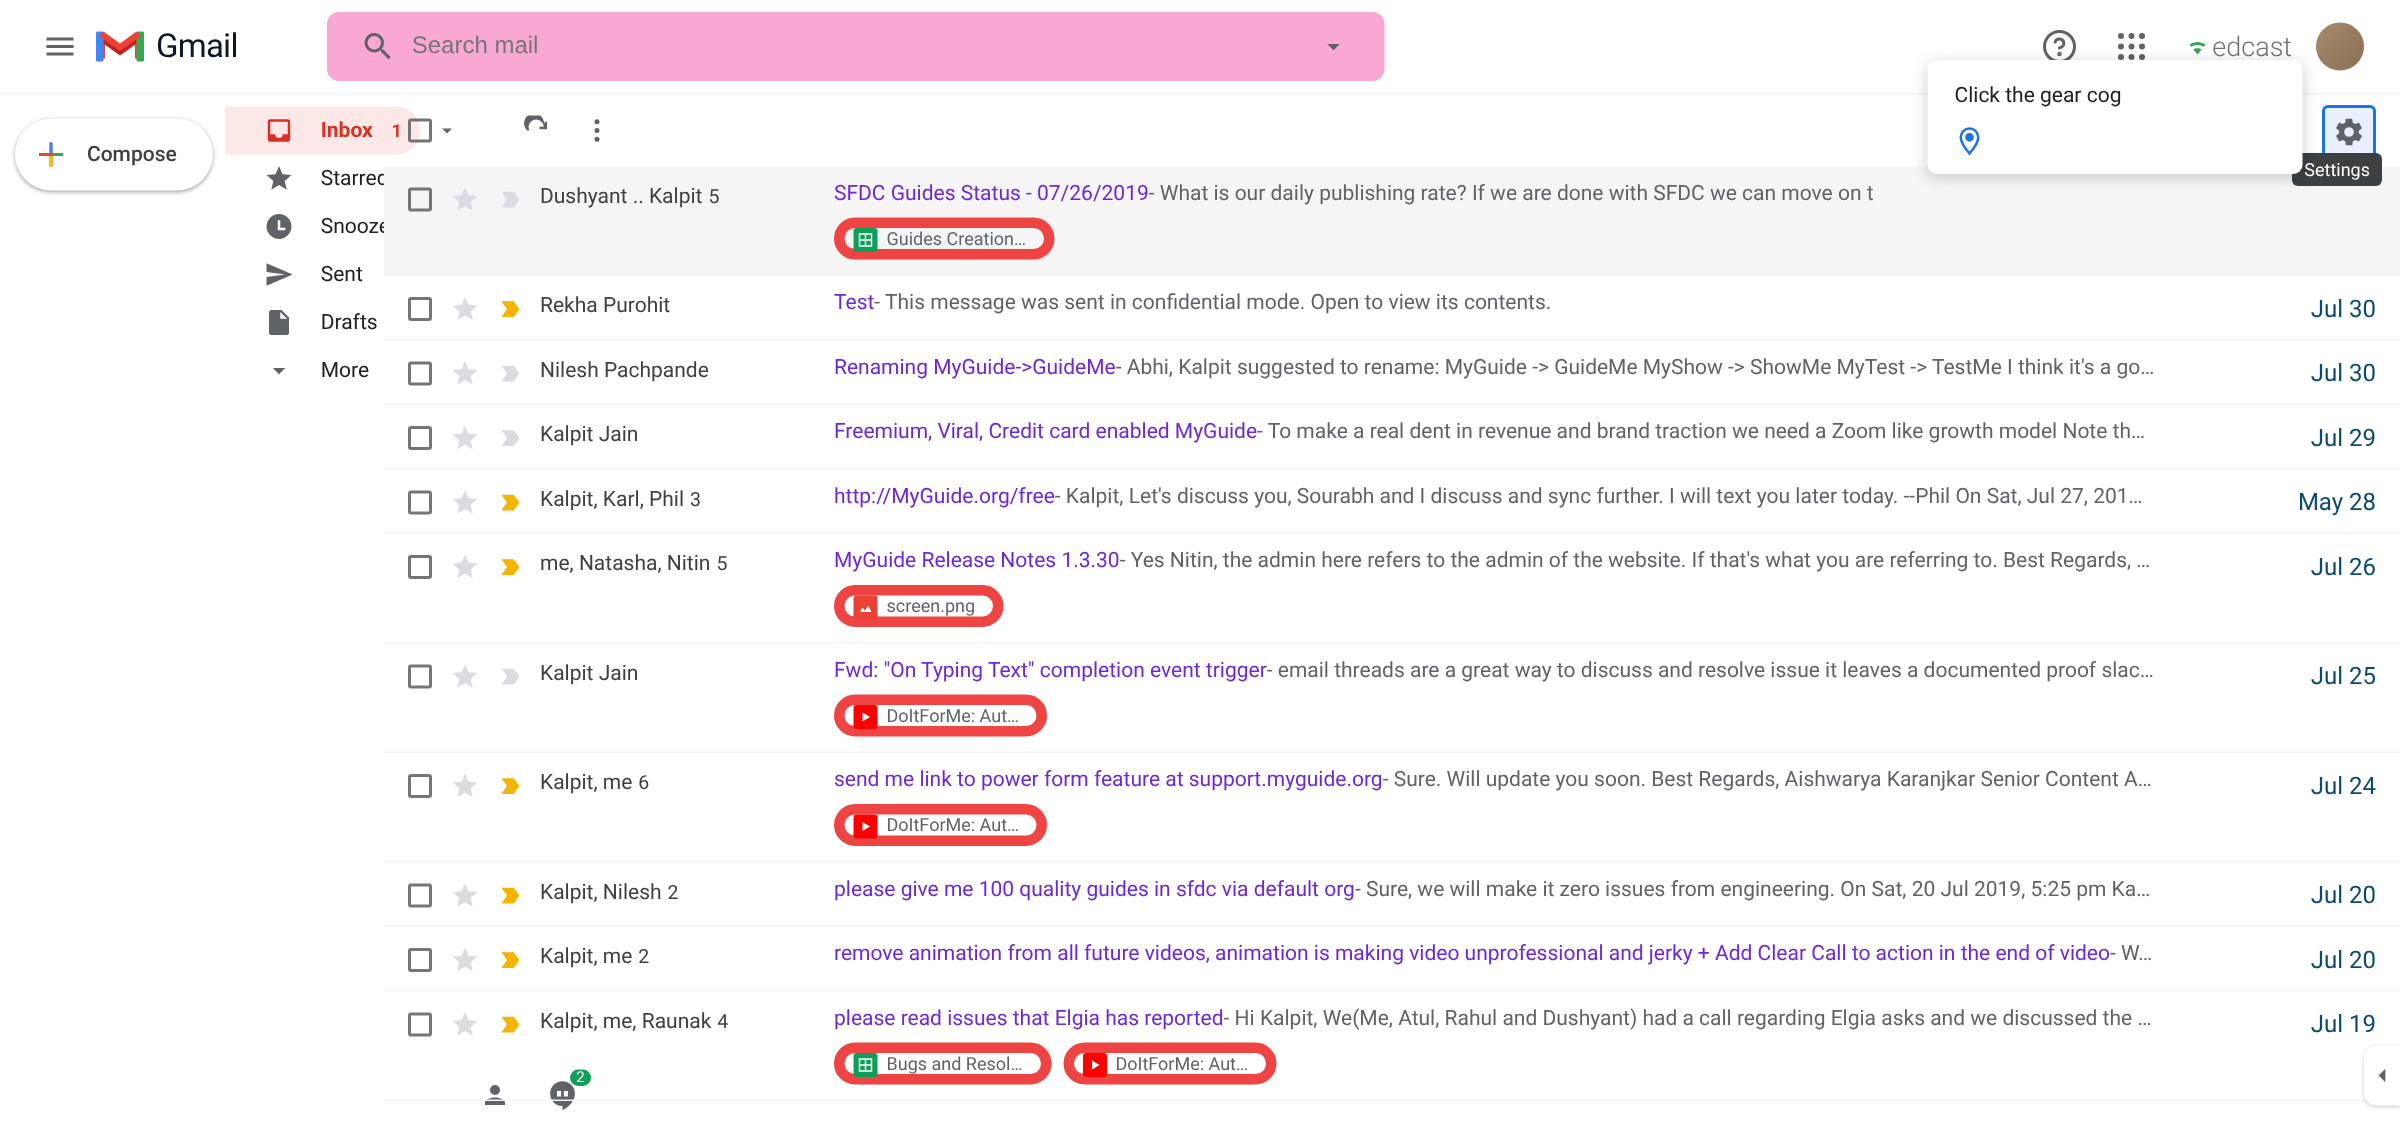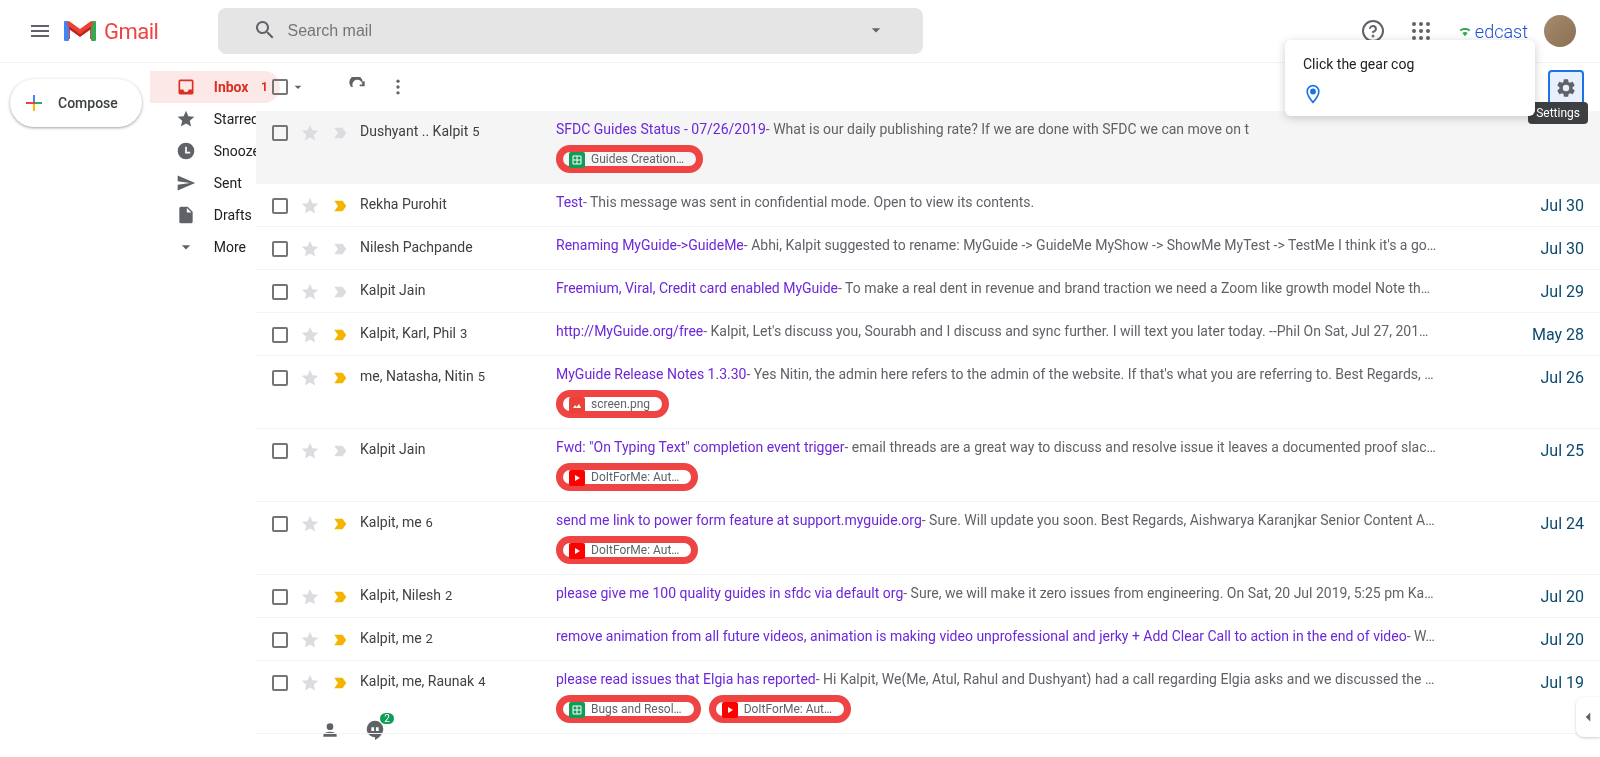--- a/index.html
+++ b/index.html
@@ -1,28 +1,28 @@
 <!DOCTYPE html>
 <html><head>
 <meta charset="utf-8">
 <style>
 * { box-sizing: border-box; margin: 0; padding: 0; }
 body { font-family: 'Google Sans', Roboto, Arial, sans-serif; font-size: 14px; color: #202124; background: #fff; overflow: hidden; width: 1600px; height: 757px; position: relative; }
 .header { height: 63px; display: flex; align-items: center; padding: 0 8px 0 16px; border-bottom: 1px solid #f1f3f4; }
 .menu-btn { width: 48px; height: 48px; display: flex; align-items: center; justify-content: center; border-radius: 50%; cursor: pointer; color: #5f6368; }
 .logo-wrap { display: flex; align-items: center; gap: 8px; margin-right: 60px; }
-.gmail-text { font-size: 22px; color: #ef4444; letter-spacing: -0.5px; }
-.search-bar { flex: 0 0 705px; height: 46px; background: #e5e5e5; border-radius: 8px; display: flex; padding: 0 25px; }
+.gmail-text { font-size: 22px; color: #0f172a; letter-spacing: -0.5px; }
+.search-bar { flex: 0 0 705px; height: 46px; background: #f9a8d4; border-radius: 8px; display: flex; align-items: center; padding: 0 12px; }
 .search-btn { width: 44px; height: 44px; display: flex; align-items: center; justify-content: center; color: #5f6368; border-radius: 50%; }
 .search-input { flex: 1; border: none; background: transparent; font-size: 16px; color: #5f6368; outline: none; }
 .search-dd { width: 44px; height: 44px; display: flex; align-items: center; justify-content: center; color: #5f6368; }
 .header-spacer { flex: 1; }
 .header-icons { display: flex; align-items: center; gap: 8px; margin-right: 16px; }
 .icon-btn { width: 40px; height: 40px; display: flex; align-items: center; justify-content: center; border-radius: 50%; color: #5f6368; cursor: pointer; }
-.brand-badge { padding: 4px 8px; font-size: 18px; color: #1d4ed8; display: flex; align-items: center; }
+.brand-badge { padding: 4px 8px; font-size: 18px; color: #737373; display: flex; align-items: center; }
 .avatar { width: 32px; height: 32px; border-radius: 50%; background: linear-gradient(135deg,#a78b6f,#8b6f52); }
 .main { display: flex; height: calc(757px - 63px); }
 .sidebar { width: 256px; padding-top: 8px; display: flex; flex-direction: row; }
 .compose-btn { margin: 8px 8px 16px 10px; height: 48px; width: 140px; border-radius: 24px; box-shadow: 0 1px 2px rgba(60,64,67,.3), 0 1px 3px 1px rgba(60,64,67,.15); display: flex; align-items: center; padding: 0 24px 0 12px; gap: 12px; cursor: pointer; background: #fff; }
 .compose-btn span { font-size: 14px; color: #3c4043; font-weight: 500; }
 .nav { list-style: none; }
 .nav-item { height: 32px; display: flex; align-items: center; padding: 0 12px 0 26px; border-radius: 0 16px 16px 0; margin-right: 16px; color: #202124; cursor: pointer; }
 .nav-item.active { background: #fce8e6; color: #d93025; font-weight: 700; }
 .nav-item .nav-icon { width: 20px; margin-right: 18px; display: flex; align-items: center; justify-content: center; }
 .nav-item.active .nav-icon { color: #d93025; }

